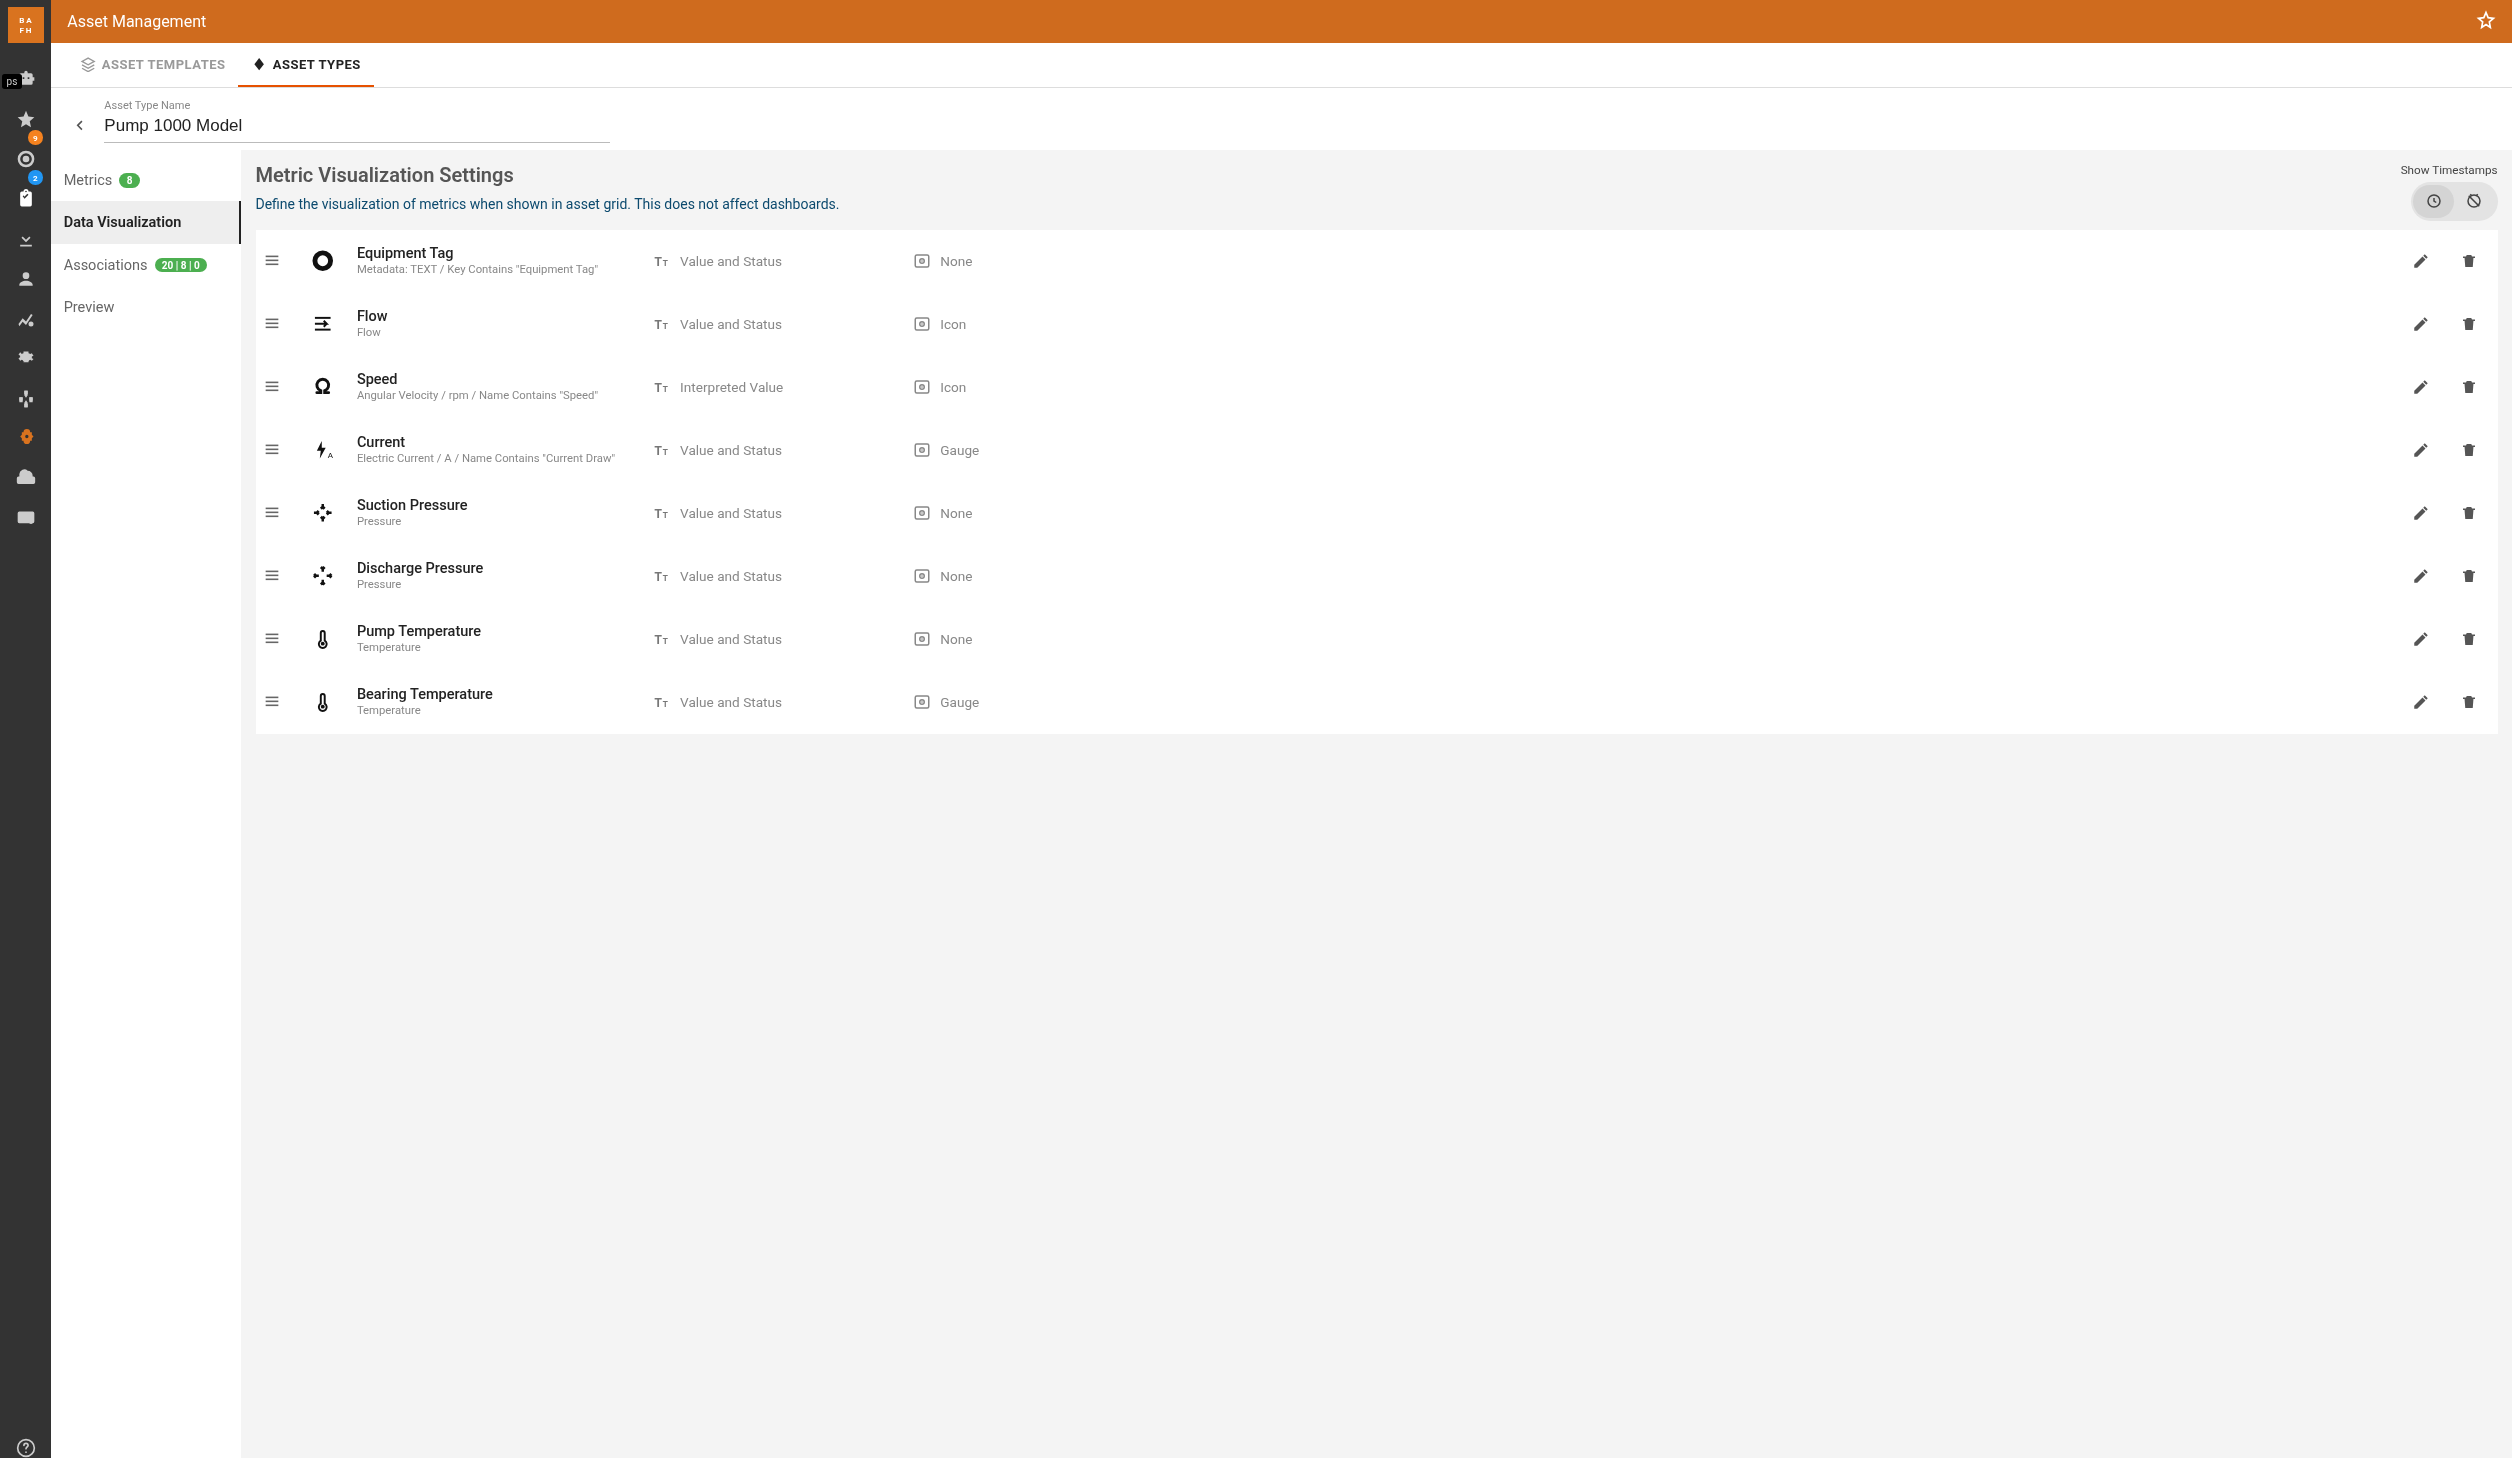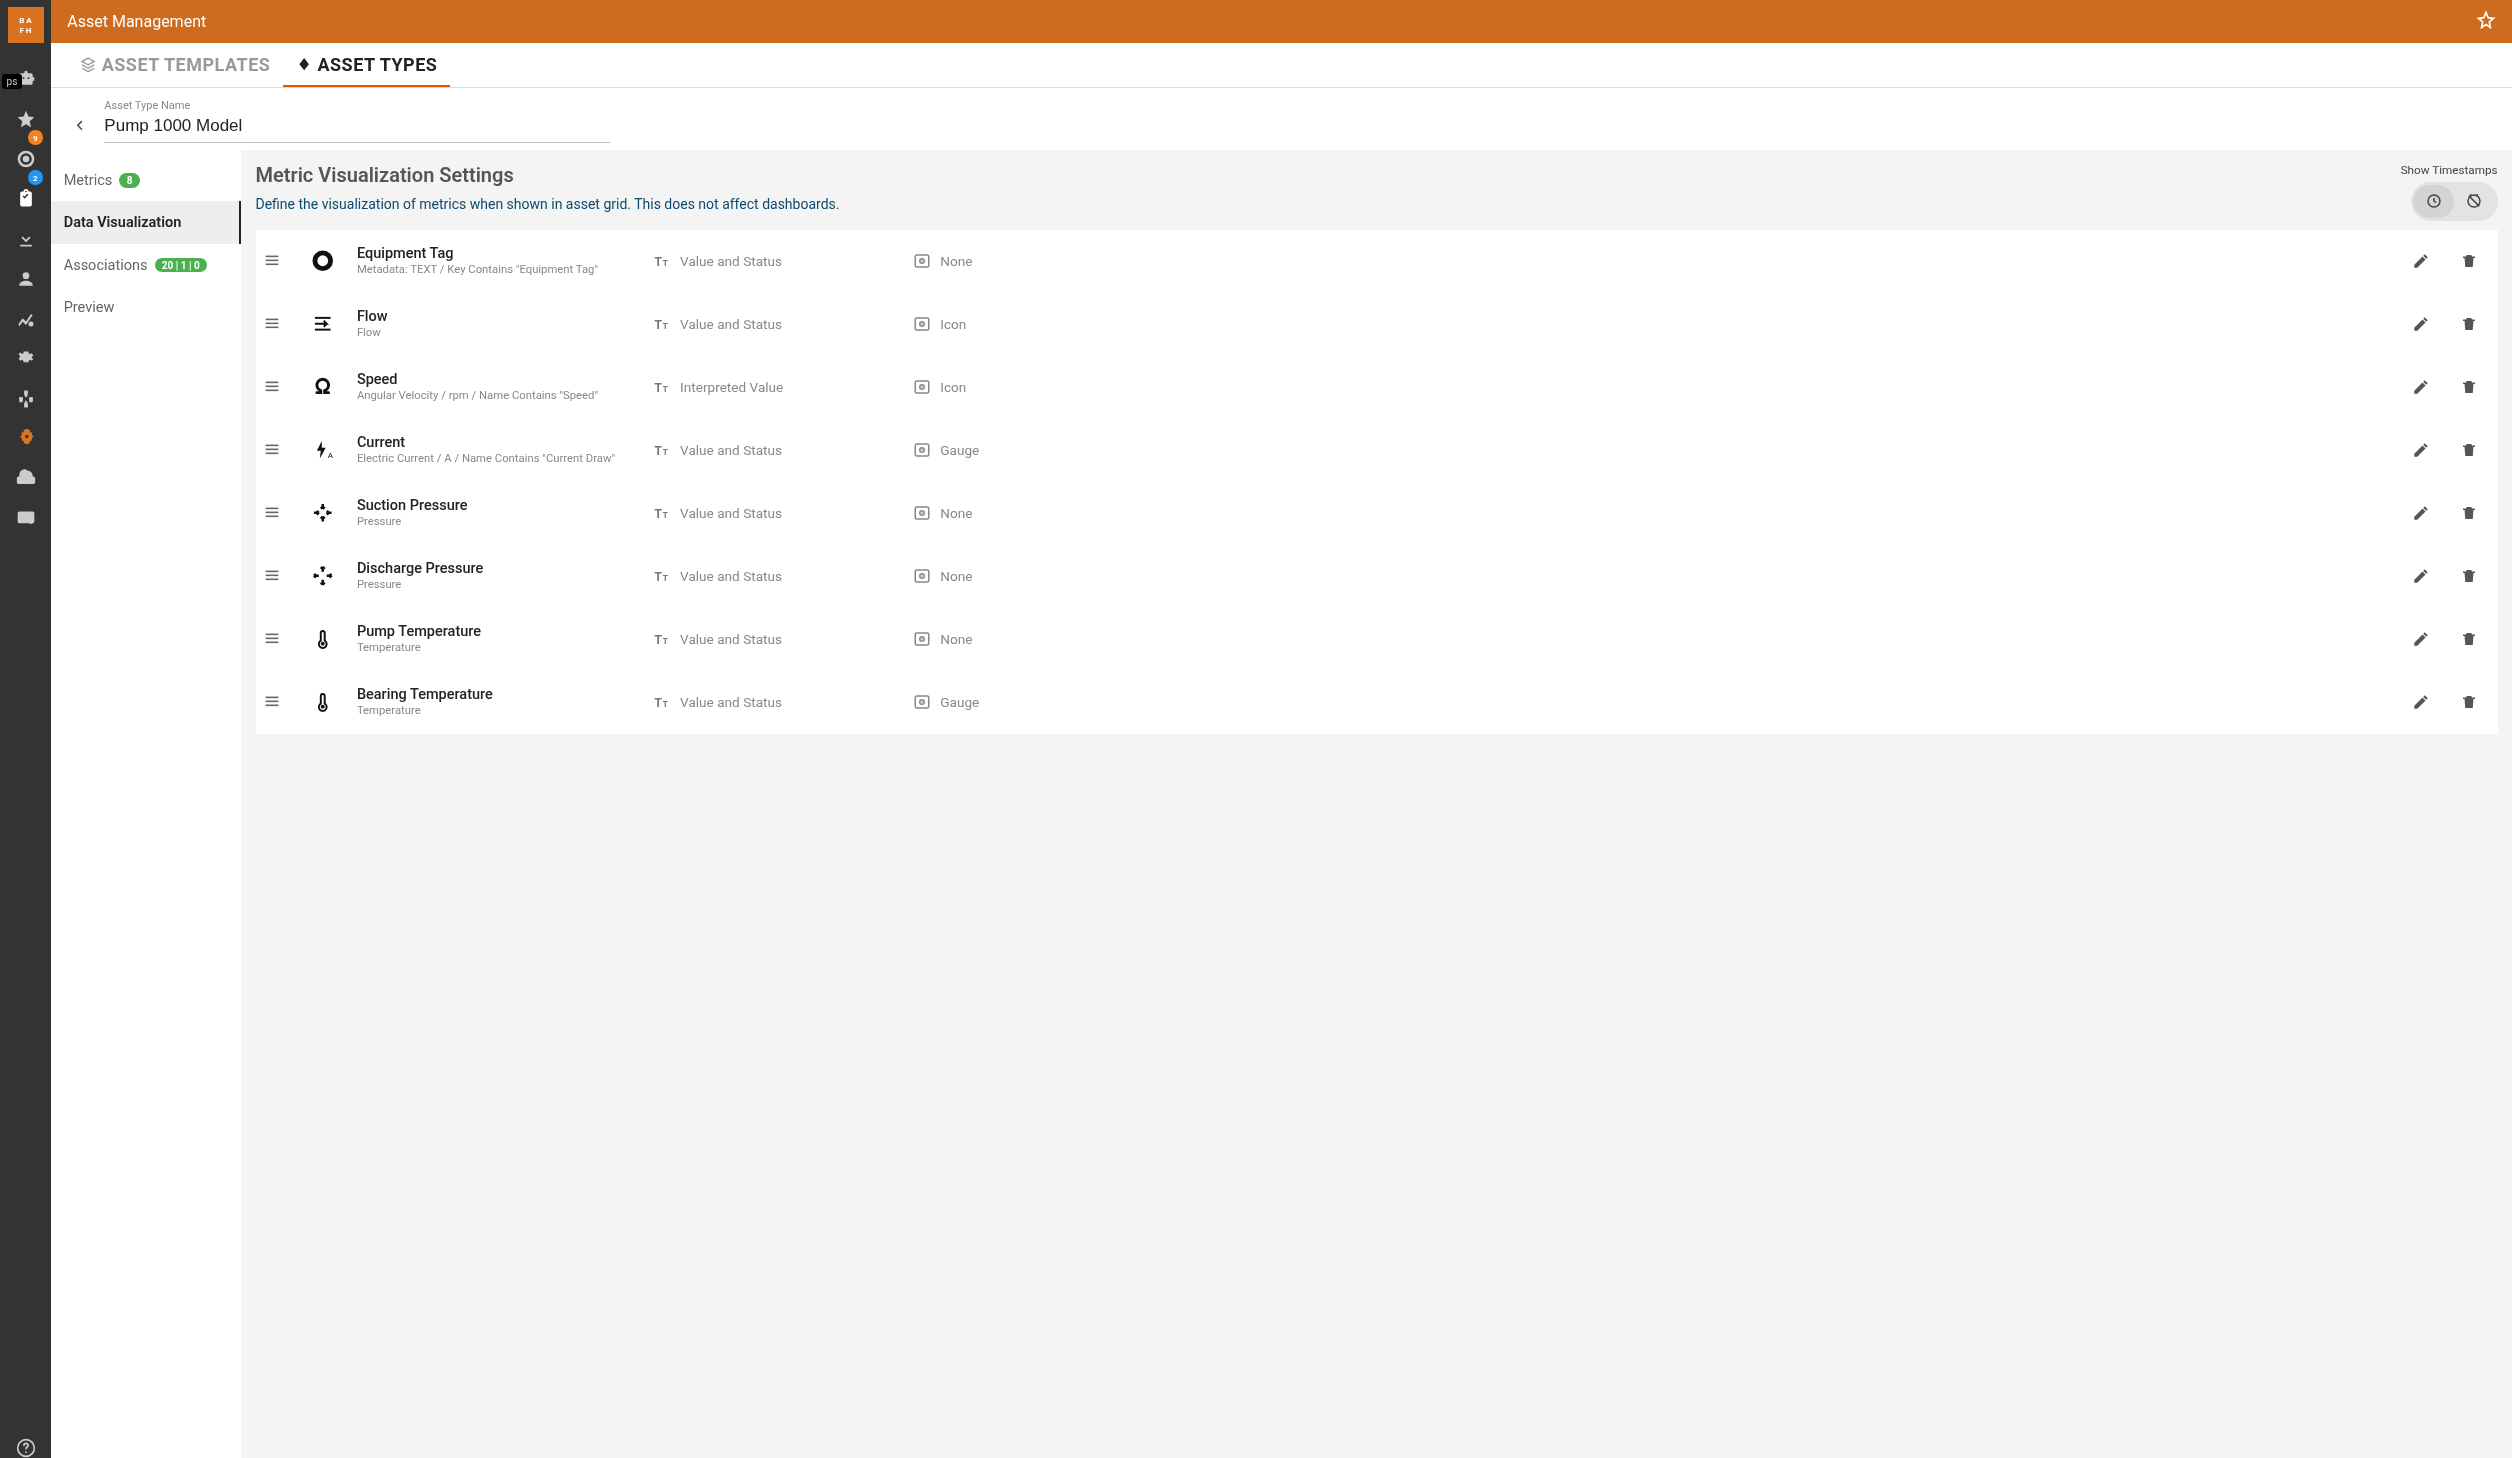--- a/index.html
+++ b/index.html
@@ -109,21 +109,21 @@
       border-bottom: 0.9px solid #ddd;
       display: flex;
       align-items: stretch;
       padding-left: 16.3px;
     }
     .tab {
       display: flex;
       align-items: center;
       gap: 5.4px;
       padding: 0 12.7px;
-      font-size: 18px;
+      font-size: 13px;
       font-weight: 700;
       letter-spacing: 0.5px;
       color: #999;
       cursor: pointer;
       border-bottom: 2.7px solid transparent;
     }
     .tab.active {
       color: #222;
       border-bottom-color: #e65100;
     }
@@ -440,21 +440,21 @@
       <div class="side-nav">
         <div class="side-item">
           <span>Metrics</span>
           <span class="pill">8</span>
         </div>
         <div class="side-item active">
           <span>Data Visualization</span>
         </div>
         <div class="side-item">
           <span>Associations</span>
-          <span class="pill">20 | 1 | 0</span>
+          <span class="pill">20 | 8 | 0</span>
         </div>
         <div class="side-item">
           <span>Preview</span>
         </div>
       </div>
 
       <div class="content">
         <div class="content-head">
           <div class="content-headings">
             <div class="content-title">Metric Visualization Settings</div>

